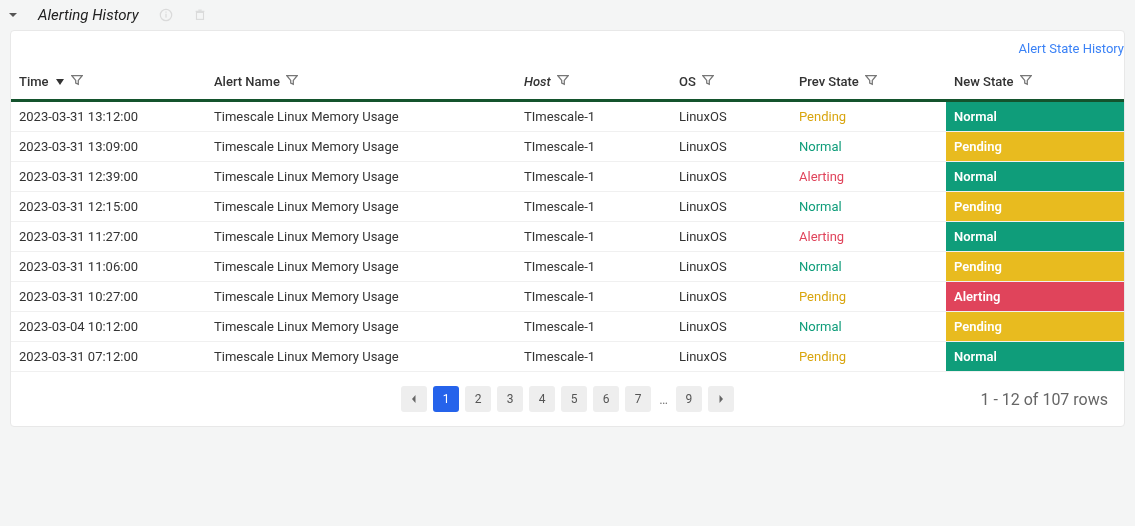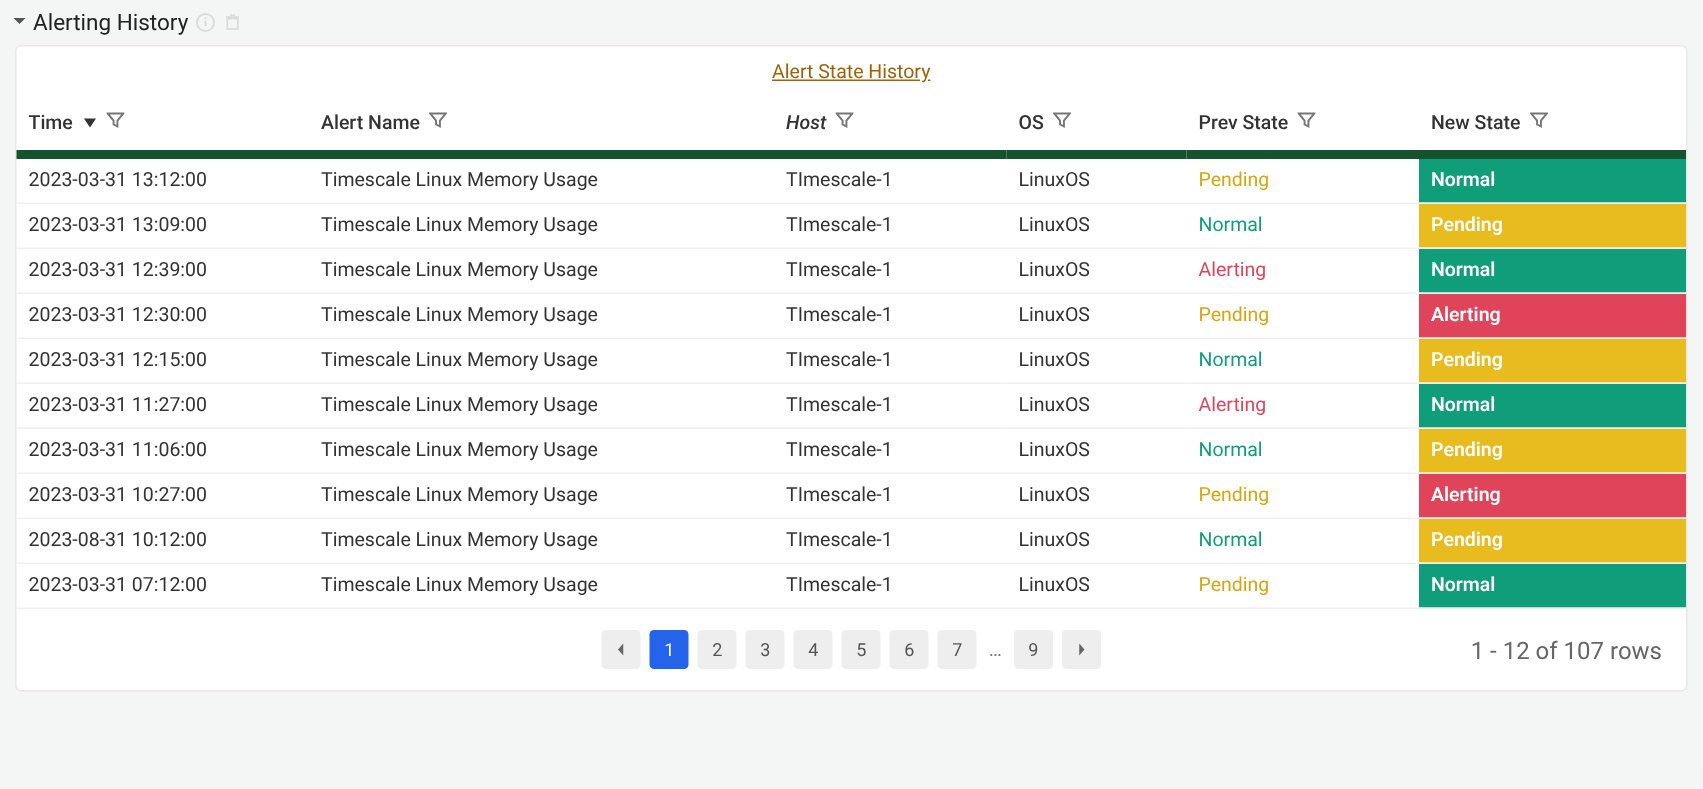--- a/index.html
+++ b/index.html
@@ -8,50 +8,50 @@
     background: #f4f5f5;
     color: #222;
     font-size: 13px;
     width: 1135px;
     height: 526px;
     overflow: hidden;
   }
   .panel-header {
     display: flex;
     align-items: center;
-    gap: 4px;
+    gap: 20px;
     padding: 6px 8px;
+    font-style: italic;
   }
   .panel-header .chev svg { width: 10px; height: 10px; fill: #555; }
   .panel-title { font-size: 15px; color: #222; }
   .hdr-icon { opacity: 0.45; display:inline-flex; }
   .hdr-icon svg { width: 14px; height: 14px; fill: #888; }
 
   .panel-body {
     background: #fff;
     border: 1px solid #e8e8e8;
     border-radius: 4px;
     margin: 0 10px 10px 10px;
     padding-bottom: 10px;
   }
   .table-title {
-    text-align: center;
+    text-align: right;
     font-size: 13px;
-    color: #a16207;
+    color: #3b82f6;
     padding: 10px 0 12px 0;
-    text-decoration: underline;
   }
   table { width: 100%; border-collapse: collapse; }
   th {
     text-align: left;
     font-weight: 500;
     font-size: 13px;
     color: #333;
     padding: 6px 8px 10px 8px;
-    border-bottom: 6px solid #14532d;
+    border-bottom: 3px solid #14532d;
     white-space: nowrap;
   }
   th .th-inner { display:inline-flex; align-items:center; gap:6px; }
   .sort-arrow svg { width:10px; height:10px; fill:#333; }
   .filter-icon svg { width:12px; height:12px; fill:none; stroke:#777; stroke-width:1.5; }
   td {
     padding: 7px 8px;
     border-bottom: 1px solid #f0f0f0;
     font-size: 13px;
     color: #333;
@@ -203,71 +203,61 @@
           <td>2023-03-31 12:39:00</td>
           <td>Timescale Linux Memory Usage</td>
           <td>TImescale-1</td>
           <td>LinuxOS</td>
           <td class="state-Alerting-text">Alerting</td>
           <td class="state-cell">
             <div class="state-inner state-Normal-bg">Normal</div>
           </td>
         </tr>
         <tr>
-          <td>2023-03-31 12:30:00</td>
+          <td>2023-03-31 12:15:00</td>
+          <td>Timescale Linux Memory Usage</td>
+          <td>TImescale-1</td>
+          <td>LinuxOS</td>
+          <td class="state-Normal-text">Normal</td>
+          <td class="state-cell">
+            <div class="state-inner state-Pending-bg">Pending</div>
+          </td>
+        </tr>
+        <tr>
+          <td>2023-03-31 11:27:00</td>
+          <td>Timescale Linux Memory Usage</td>
+          <td>TImescale-1</td>
+          <td>LinuxOS</td>
+          <td class="state-Alerting-text">Alerting</td>
+          <td class="state-cell">
+            <div class="state-inner state-Normal-bg">Normal</div>
+          </td>
+        </tr>
+        <tr>
+          <td>2023-03-31 11:06:00</td>
+          <td>Timescale Linux Memory Usage</td>
+          <td>TImescale-1</td>
+          <td>LinuxOS</td>
+          <td class="state-Normal-text">Normal</td>
+          <td class="state-cell">
+            <div class="state-inner state-Pending-bg">Pending</div>
+          </td>
+        </tr>
+        <tr>
+          <td>2023-03-31 10:27:00</td>
           <td>Timescale Linux Memory Usage</td>
           <td>TImescale-1</td>
           <td>LinuxOS</td>
           <td class="state-Pending-text">Pending</td>
           <td class="state-cell">
             <div class="state-inner state-Alerting-bg">Alerting</div>
           </td>
         </tr>
         <tr>
-          <td>2023-03-31 12:15:00</td>
-          <td>Timescale Linux Memory Usage</td>
-          <td>TImescale-1</td>
-          <td>LinuxOS</td>
-          <td class="state-Normal-text">Normal</td>
-          <td class="state-cell">
-            <div class="state-inner state-Pending-bg">Pending</div>
-          </td>
-        </tr>
-        <tr>
-          <td>2023-03-31 11:27:00</td>
-          <td>Timescale Linux Memory Usage</td>
-          <td>TImescale-1</td>
-          <td>LinuxOS</td>
-          <td class="state-Alerting-text">Alerting</td>
-          <td class="state-cell">
-            <div class="state-inner state-Normal-bg">Normal</div>
-          </td>
-        </tr>
-        <tr>
-          <td>2023-03-31 11:06:00</td>
-          <td>Timescale Linux Memory Usage</td>
-          <td>TImescale-1</td>
-          <td>LinuxOS</td>
-          <td class="state-Normal-text">Normal</td>
-          <td class="state-cell">
-            <div class="state-inner state-Pending-bg">Pending</div>
-          </td>
-        </tr>
-        <tr>
-          <td>2023-03-31 10:27:00</td>
-          <td>Timescale Linux Memory Usage</td>
-          <td>TImescale-1</td>
-          <td>LinuxOS</td>
-          <td class="state-Pending-text">Pending</td>
-          <td class="state-cell">
-            <div class="state-inner state-Alerting-bg">Alerting</div>
-          </td>
-        </tr>
-        <tr>
-          <td>2023-08-31 10:12:00</td>
+          <td>2023-03-04 10:12:00</td>
           <td>Timescale Linux Memory Usage</td>
           <td>TImescale-1</td>
           <td>LinuxOS</td>
           <td class="state-Normal-text">Normal</td>
           <td class="state-cell">
             <div class="state-inner state-Pending-bg">Pending</div>
           </td>
         </tr>
         <tr>
           <td>2023-03-31 07:12:00</td>

